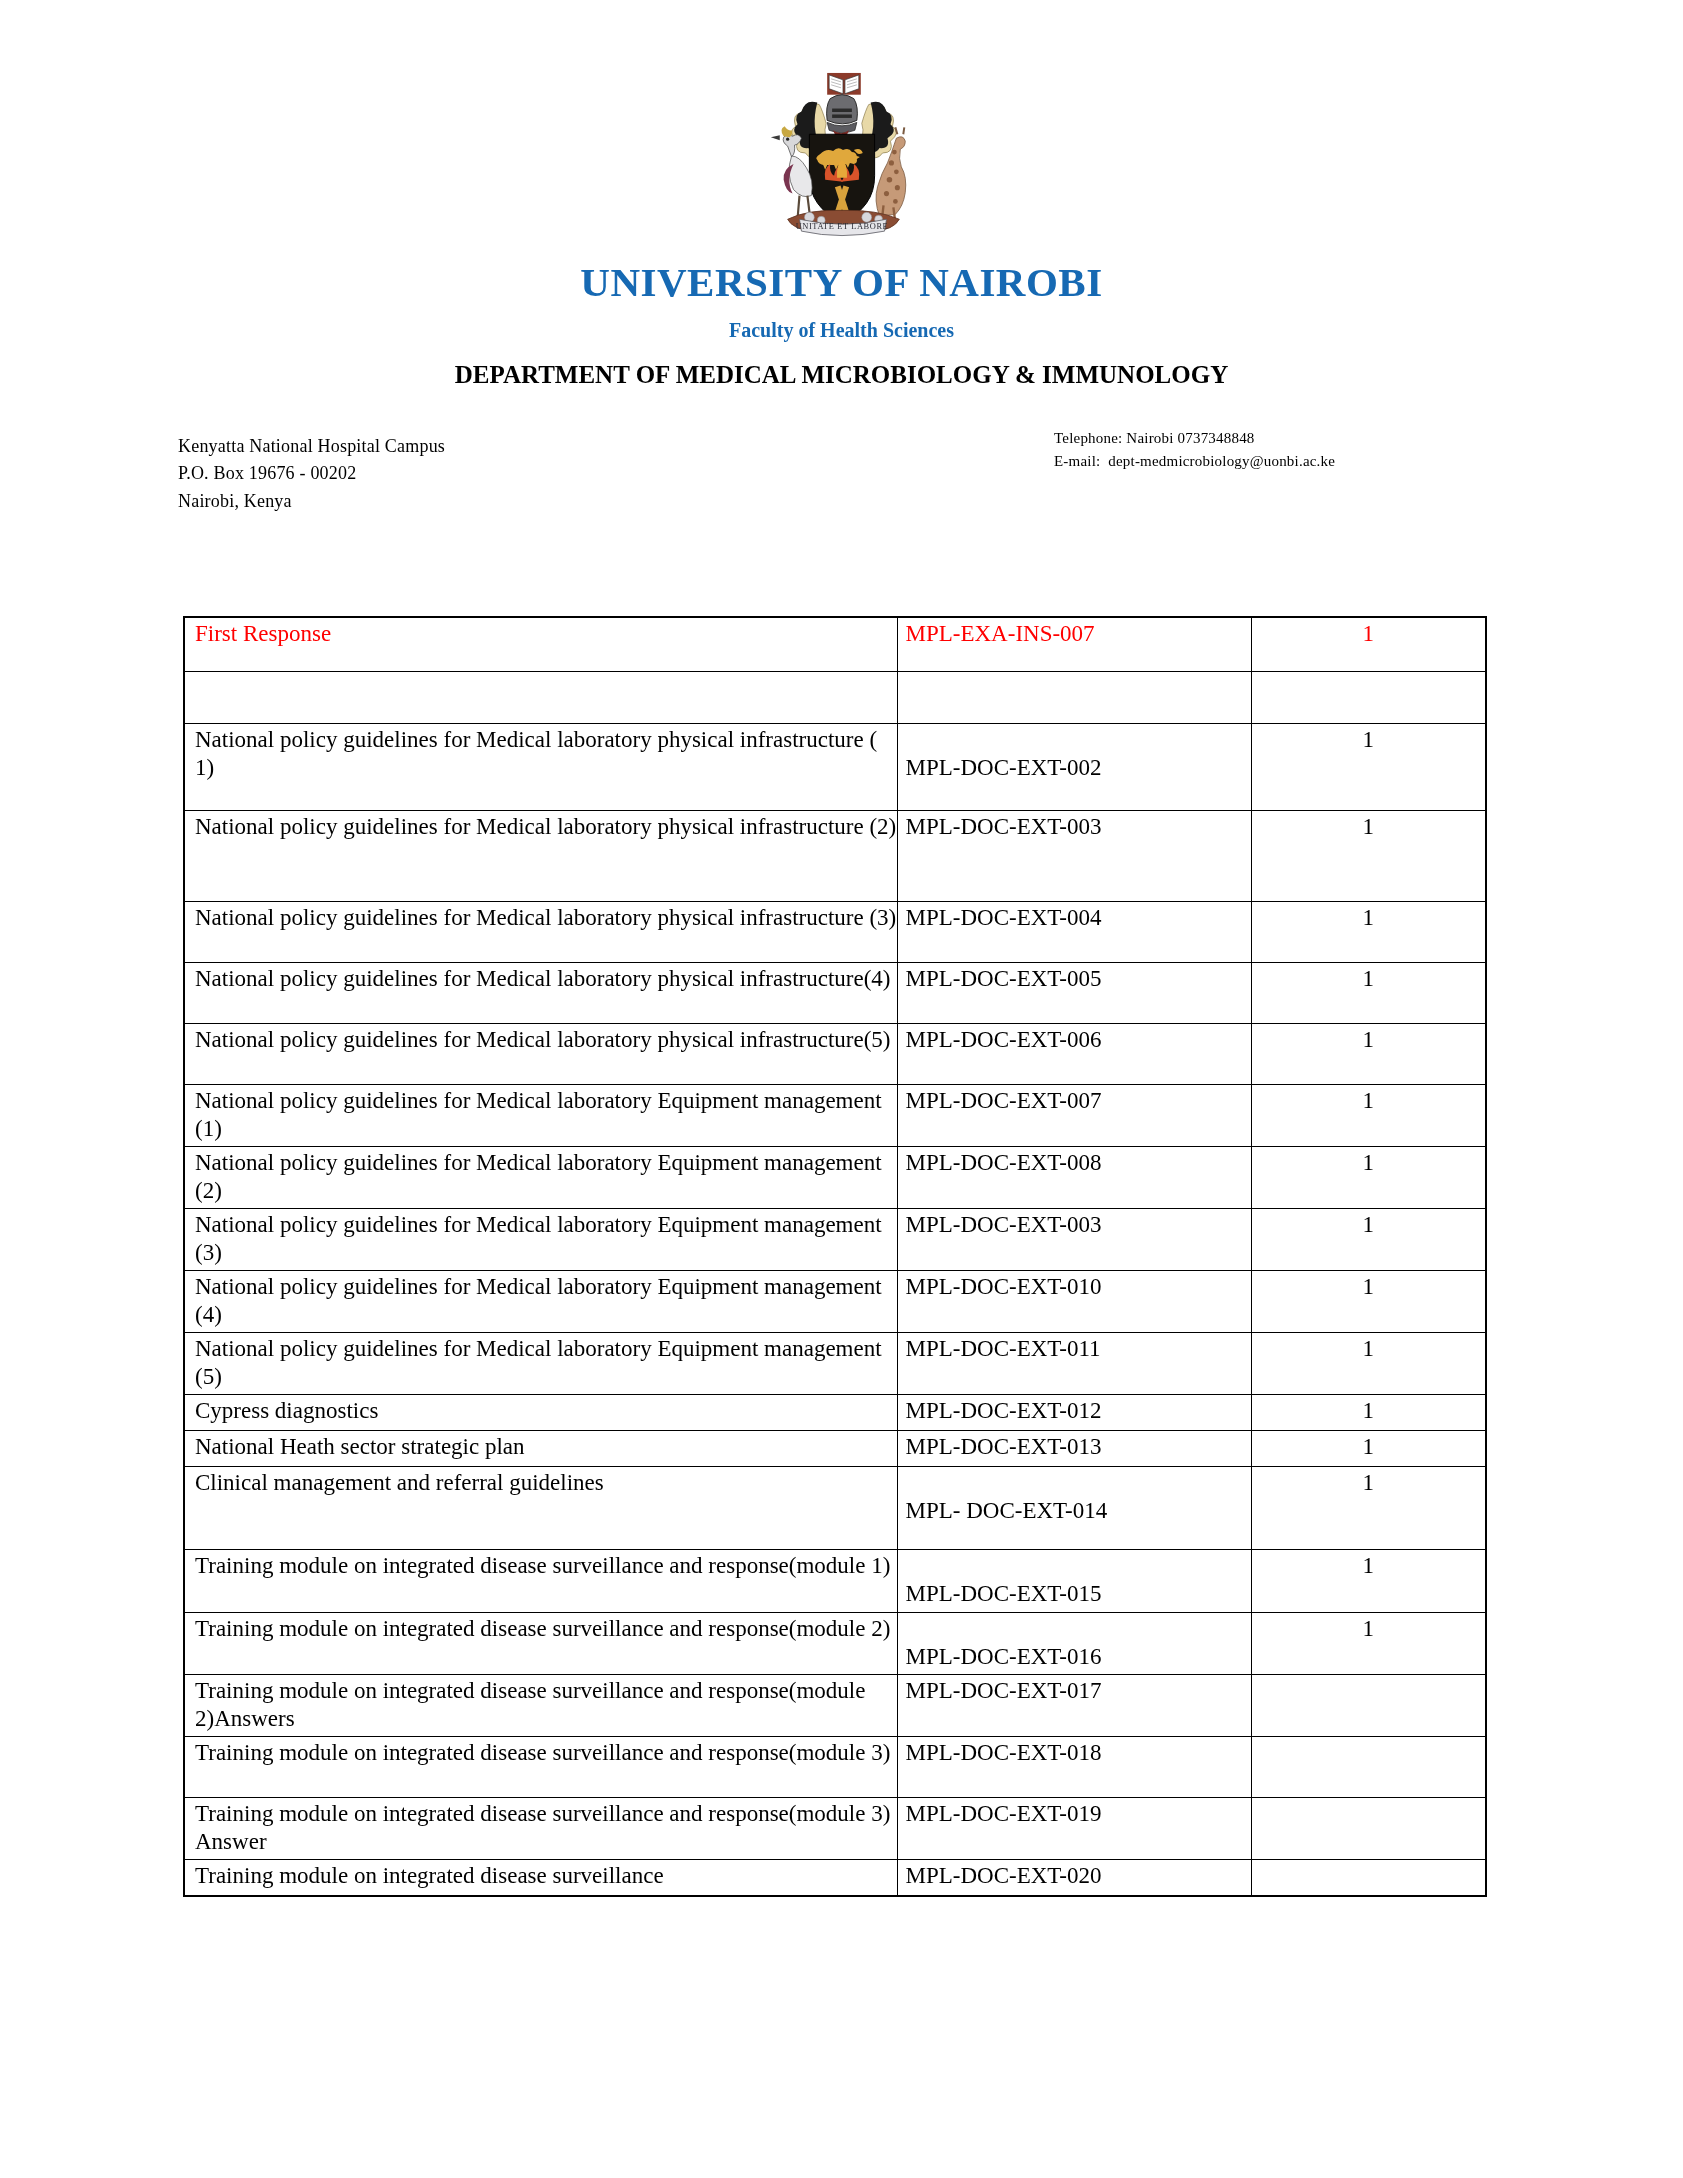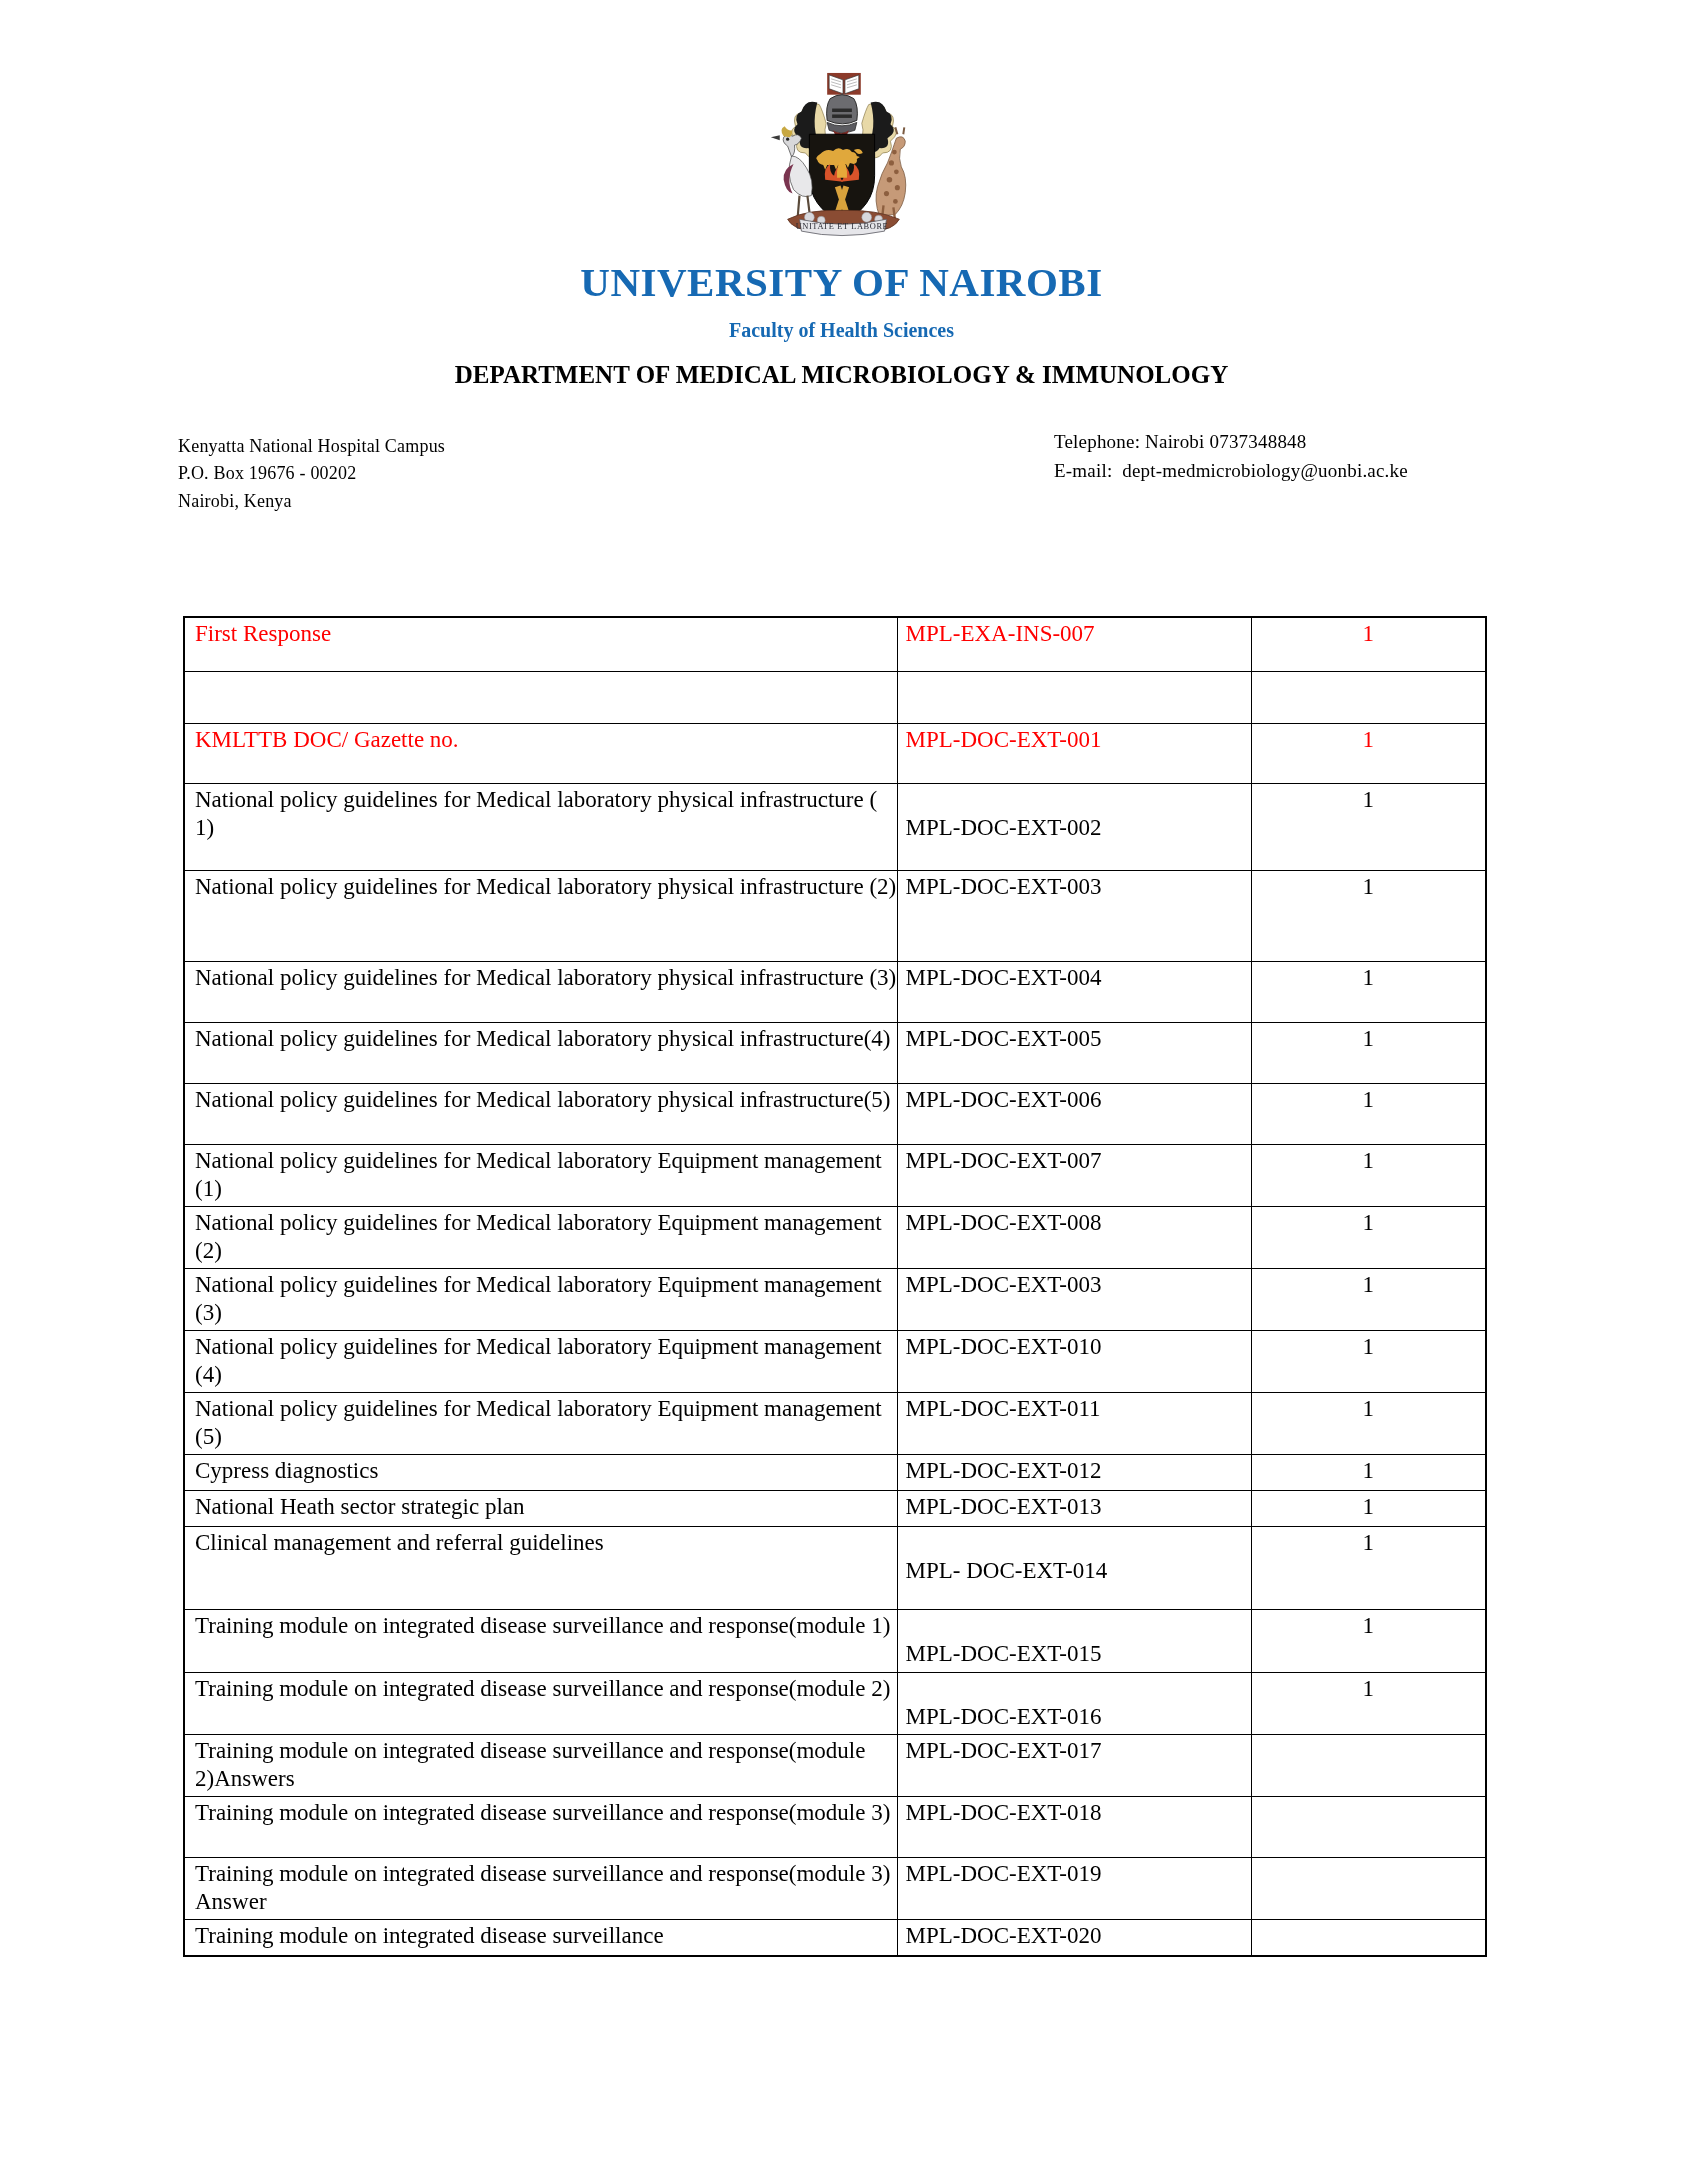--- a/index.html
+++ b/index.html
@@ -76,21 +76,21 @@
     left: 178px;
     top: 0;
     font-size: 18px;
     line-height: 1.55;
     letter-spacing: 0.2px;
   }
   .contact-right {
     position: absolute;
     left: 1054px;
     top: -6px;
-    font-size: 19px;
+    font-size: 15px;
     line-height: 1.55;
     letter-spacing: 0.2px;
   }
   .contact-left div, .contact-right div { white-space: pre; }
 
   
   .reg-table-wrap {
     position: absolute;
     left: 183px;
     top: 616px;
@@ -254,25 +254,20 @@
           <tr class="red">
             <td class="c-title t1">First Response</td>
             <td class="c-code">MPL-EXA-INS-007</td>
             <td class="c-qty">1</td>
           </tr>
           <tr>
             <td class="c-title t2"></td>
             <td class="c-code"></td>
             <td class="c-qty"></td>
           </tr>
-          <tr class="red">
-            <td class="c-title t3">KMLTTB   DOC/ Gazette no.</td>
-            <td class="c-code">MPL-DOC-EXT-001</td>
-            <td class="c-qty">1</td>
-          </tr>
           <tr>
             <td class="c-title t4">National policy guidelines for Medical laboratory physical infrastructure ( 1)</td>
             <td class="c-code"><span class="pad-line"></span><span>MPL-DOC-EXT-002</span></td>
             <td class="c-qty">1</td>
           </tr>
           <tr>
             <td class="c-title t5">National policy guidelines for Medical laboratory physical infrastructure (2)</td>
             <td class="c-code">MPL-DOC-EXT-003</td>
             <td class="c-qty">1</td>
           </tr>

